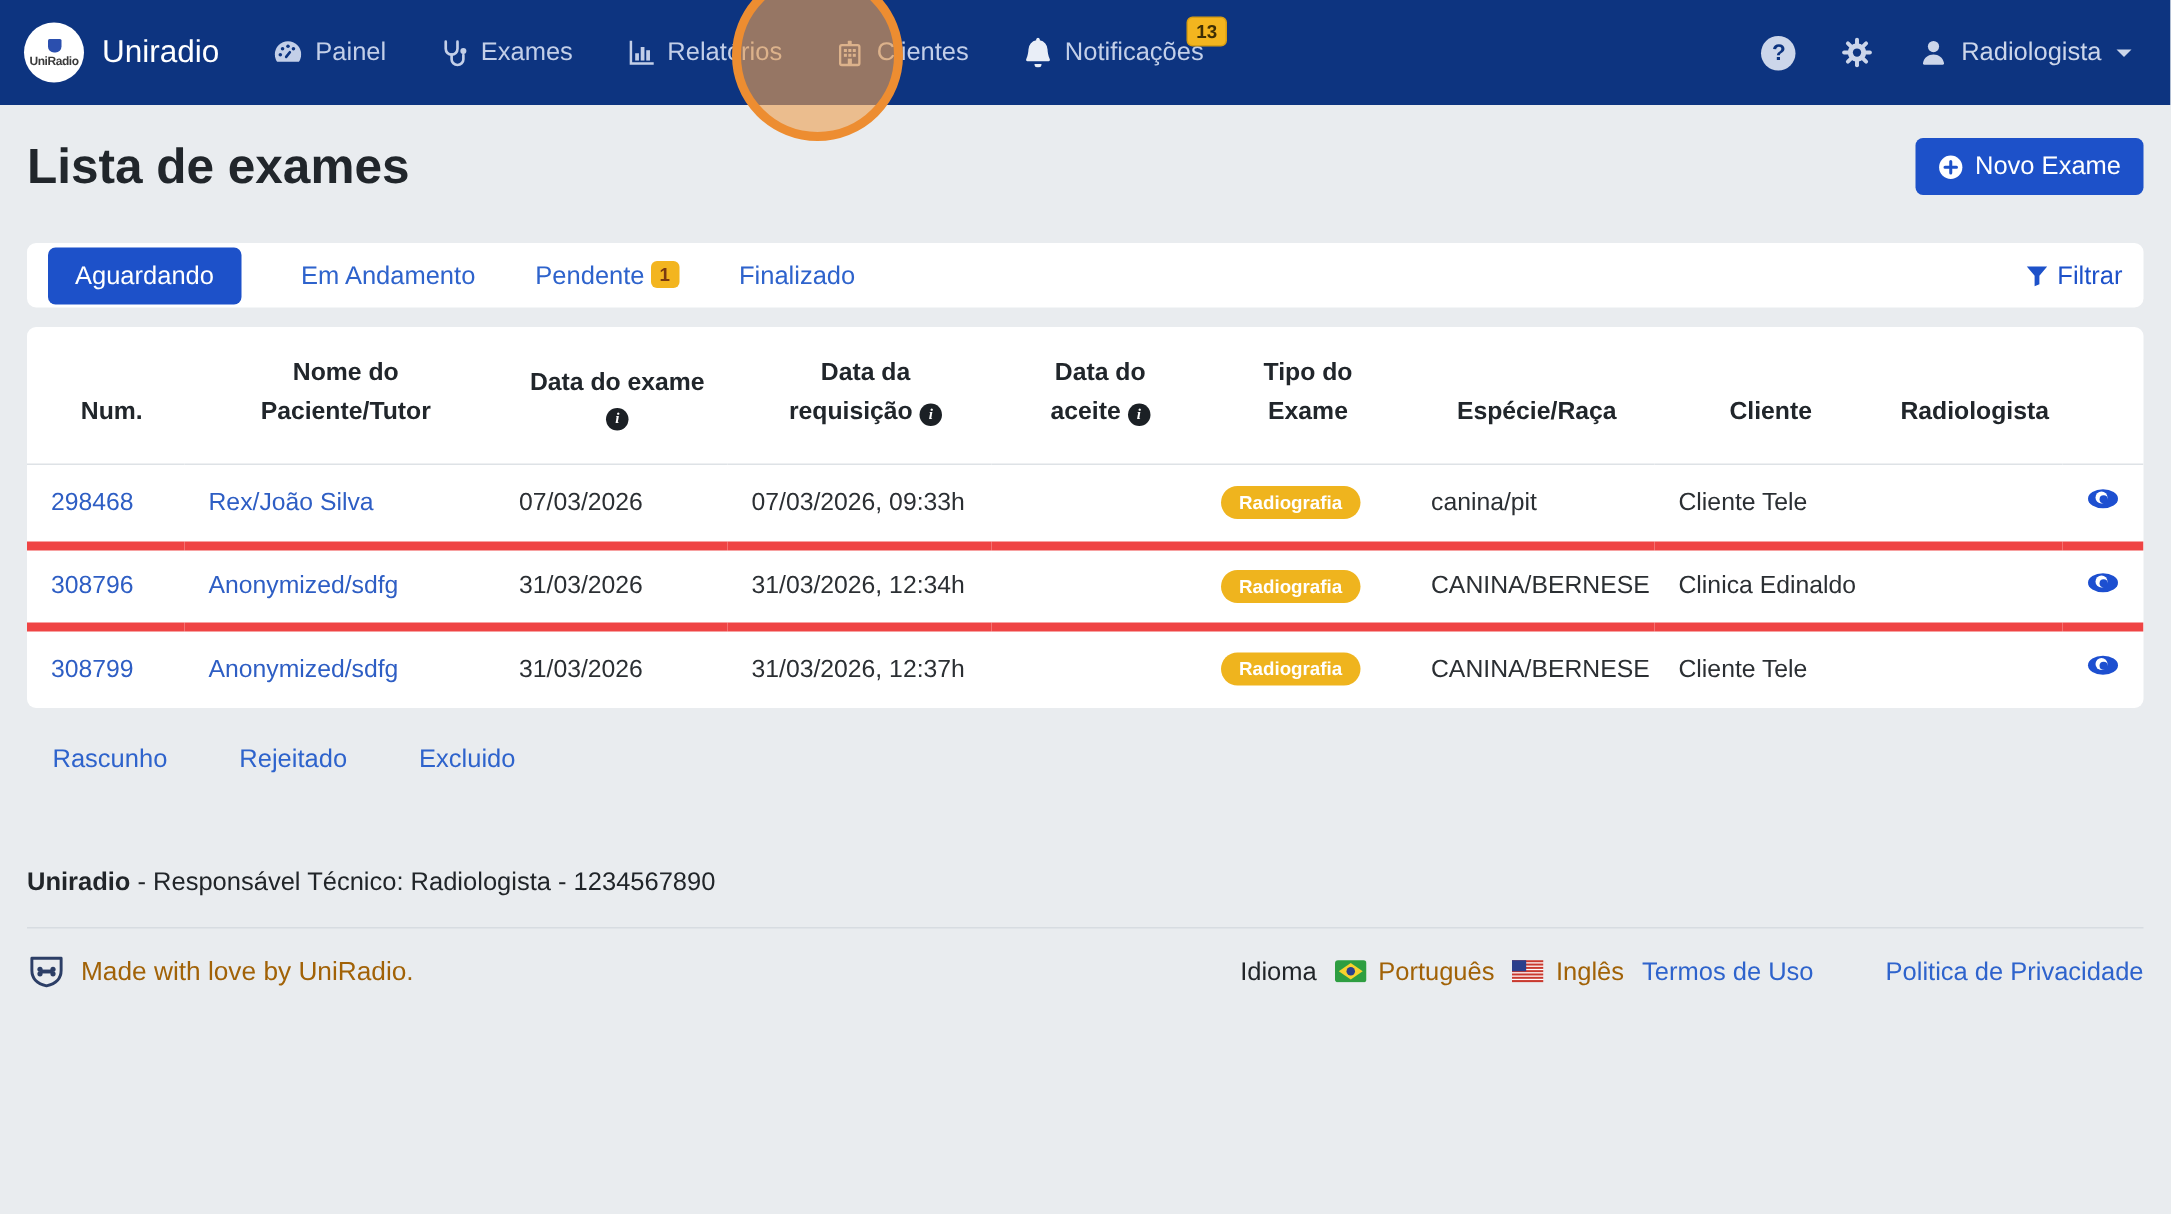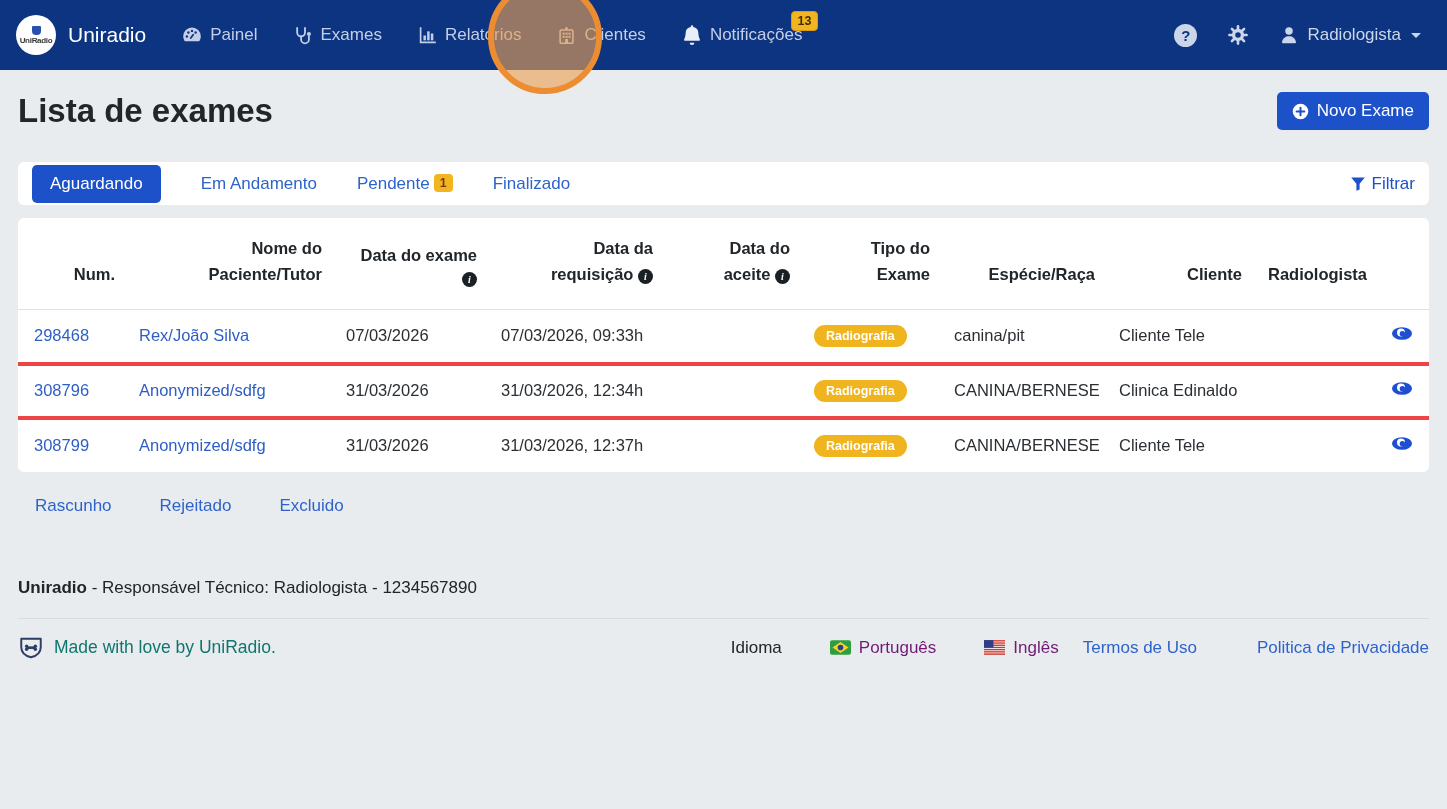--- a/index.html
+++ b/index.html
@@ -37,42 +37,42 @@
   .tab-active { background:#1d51c9; color:#fff; font-size:17px; padding:9px 18px; border-radius:5px; cursor:pointer; }
   .tab-link { color:#2e63cc; font-size:17px; margin-left:40px; cursor:pointer; position:relative; }
   .tab-badge { display:inline-block; background:#f3b51f; color:#7a3a10; font-size:12.5px; font-weight:bold; padding:2px 6px; border-radius:4px; vertical-align:top; margin-left:4px; }
   .filter-btn { margin-left:auto; display:flex; align-items:center; gap:6px; color:#1d51c9; font-size:17px; cursor:pointer;justify-content:flex-end; }
 
   .table-card { background:#fff; border-radius:6px; overflow:hidden; }
   table { width:100%; border-collapse:collapse; table-layout:fixed; }
   col.c-num{width:105px} col.c-name{width:207px} col.c-dexam{width:155px} col.c-dreq{width:176px}
   col.c-dacc{width:137px} col.c-type{width:140px} col.c-spec{width:165px} col.c-cli{width:147px}
   col.c-rad{width:125px} col.c-act{width:54px}
-  th { text-align:right; vertical-align:bottom; font-size:16.5px; font-weight:bold; color:#21262b;
+  th { text-align:center; vertical-align:bottom; font-size:16.5px; font-weight:bold; color:#21262b;
     padding:18px 8px 22px 16px; height:86px; border-bottom:1px solid #dee2e6; }
   .th-label { white-space:pre-line; line-height:1.55; }
-  td { font-size:16.5px; color:#2b2f33; padding:0 8px 0 16px; height:54px; border-bottom:4px solid #ef4444; vertical-align:middle; }
+  td { font-size:16.5px; color:#2b2f33; padding:0 8px 0 16px; height:54px; border-bottom:6px solid #ef4444; vertical-align:middle; }
   tr:last-child td { border-bottom:none; }
   a.cell-link { color:#2e5ec4; text-decoration:none; cursor:pointer; }
   .exam-badge { display:inline-block; background:#efb41e; color:#fff; font-size:12.5px; font-weight:bold; padding:4px 12px; border-radius:11px; }
   .info-i { display:inline-flex; width:15px; height:15px; border-radius:50%; background:#1b2025; color:#fff;
     font:italic bold 10px "Liberation Serif", serif; align-items:center; justify-content:center; cursor:pointer; }
   .eye-btn { cursor:pointer; display:inline-flex; }
 
   .status-links { display:flex; gap:48px; margin:24px 0 0 17px;text-align:center; }
   .status-links span { color:#2e63cc; font-size:17px; cursor:pointer; }
 
   .responsible { margin-top:62px; font-size:17px; color:#212529; }
   .responsible b { font-weight:bold; }
   .footer-divider { border:none; border-top:1px solid #d7dce1; margin:20px 0 0 0; }
   .footer-row { display:flex; align-items:center; margin-top:16px; }
-  .made-with { display:flex; align-items:center; gap:10px; color:#0f766e; font-size:17.5px; }
-  .footer-right { margin-left:auto; display:flex; align-items:center; gap:24px; font-size:17px; }
+  .made-with { display:flex; align-items:center; gap:10px; color:#a16207; font-size:17.5px; }
+  .footer-right { margin-left:auto; display:flex; align-items:center; gap:12px; font-size:17px; }
   .lang-label { color:#212529; }
-  .lang-item { display:flex; align-items:center; gap:8px; color:#701a75; cursor:pointer;margin-left:24px; }
+  .lang-item { display:flex; align-items:center; gap:8px; color:#a16207; cursor:pointer; }
   .footer-link { color:#2e63cc; cursor:pointer; }
   svg { display:block; }
 </style>
 </head>
 <body>
 
 <div class="navbar">
   <div class="brand">
     <div class="logo-circle">
       <div class="logo-shield"></div>

